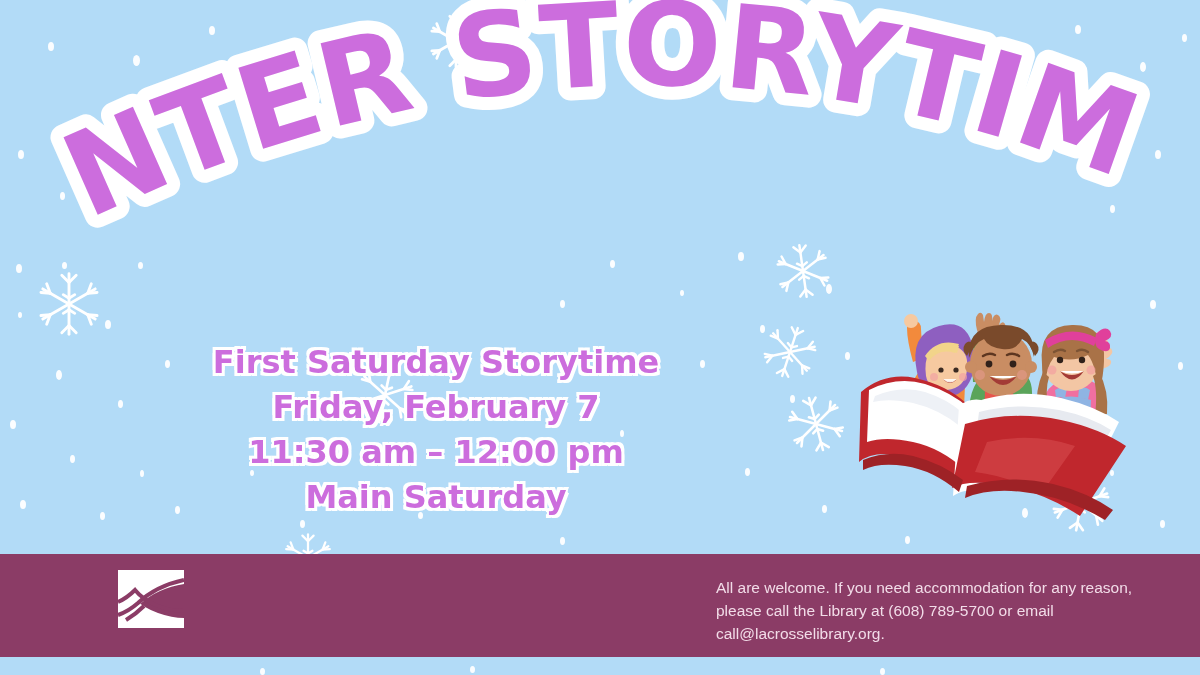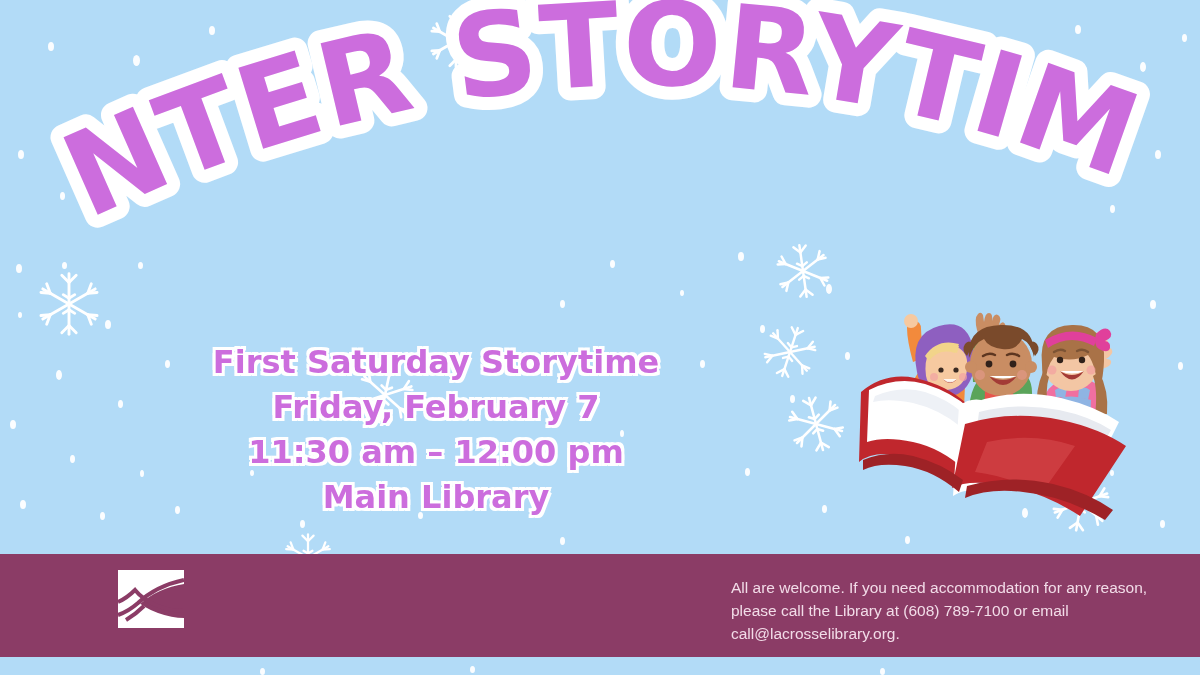--- a/index.html
+++ b/index.html
@@ -93,21 +93,21 @@
   .logo-line1{font-size:25px;font-weight:bold;letter-spacing:-0.5px;}
   .logo-line2{font-size:20px;font-weight:bold;letter-spacing:0.2px;}
 
   .accommodation{
     position:absolute;left:716px;top:22px;width:460px;
     color:#f2dce8;
     font-family:"Liberation Sans", sans-serif;
     font-size:15.5px;
     line-height:23px;
   }
-  .accommodation div{white-space:nowrap;margin-left:15px;}
+  .accommodation div{white-space:nowrap;}
 </style>
 </head>
 <body>
 
 <div class="poster">
 
   <div class="snow-layer">
 
     <div class="snow-dot" style="left:48px;top:42px;width:6px;height:9px;"></div>
     <div class="snow-dot" style="left:133px;top:55px;width:7px;height:11px;"></div>
@@ -388,21 +388,21 @@
         <textPath href="#arcPath" startOffset="50%" text-anchor="middle">WINTER STORYTIMES</textPath>
       </text>
     </svg>
   </div>
 
 
   <div class="details">
     <div>First Saturday Storytime</div>
     <div>Friday, February 7</div>
     <div>11:30 am – 12:00 pm</div>
-    <div>Main Library</div>
+    <div>Main Saturday</div>
   </div>
 
   <div class="illus">
     <svg viewBox="0 0 275 255" xmlns="http://www.w3.org/2000/svg">
 
       <g>
 
         <path d="M58 90 q-6 -22 -6 -34 q0 -7 7 -7 q7 0 7 8 q0 10 5 28 z" fill="#f28a3c"></path>
         <circle cx="56" cy="49" r="7" fill="#f6c9a0"></circle>
 
@@ -532,18 +532,18 @@
           <path d="M0 32 Q9 28 17 20 Q25 30 40 36 Q53 41 66 41" fill="none" stroke="#8b3c66" stroke-width="4"></path>
           <path d="M8 50 Q18 44 26 36" fill="none" stroke="#8b3c66" stroke-width="4"></path>
         </svg>
       </div>
       <div class="logo-text">
       </div>
     </div>
 
     <div class="accommodation">
       <div>All are welcome. If you need accommodation for any reason,</div>
-      <div>please call the Library at (608) 789-7100 or email</div>
+      <div>please call the Library at (608) 789-5700 or email</div>
       <div>call@lacrosselibrary.org.</div>
     </div>
   </div>
 
 </div>
 
 </body></html>

